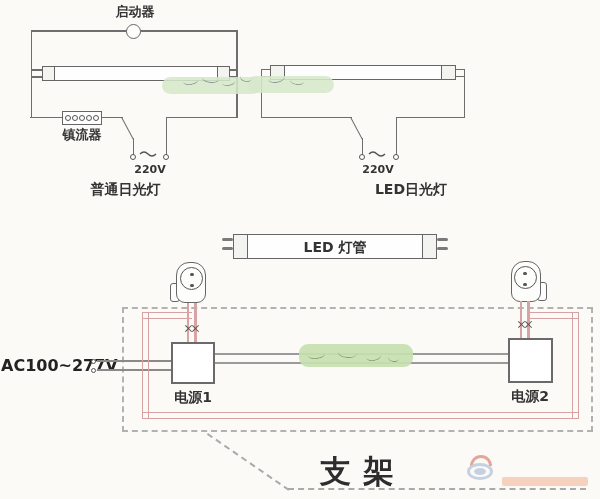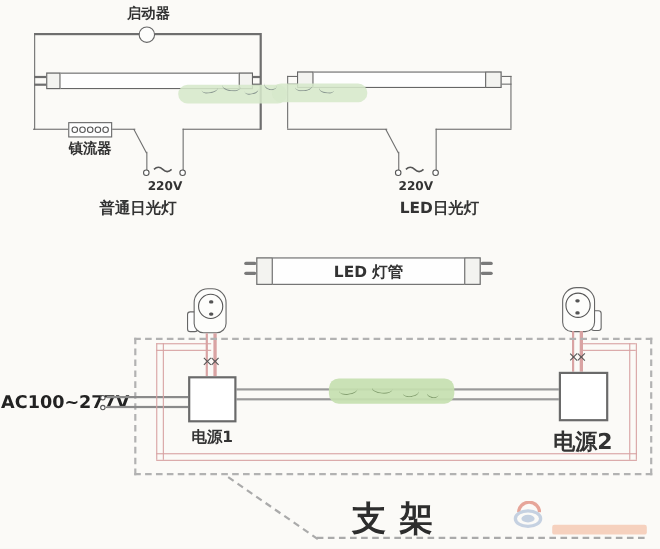--- a/index.html
+++ b/index.html
@@ -88,21 +88,21 @@
     <div class="diag" style="left:351px;top:117px;width:25px;transform:rotate(62deg);"></div>
     <div class="wv" style="left:361.5px;top:138px;height:17px;"></div>
     <div class="term" style="left:358.5px;top:154px;"></div>
     <div class="wh" style="left:396px;top:116.5px;width:69px;"></div>
     <div class="wv" style="left:395.5px;top:117px;height:38px;"></div>
     <div class="term" style="left:392.5px;top:154px;"></div>
     <svg style="position:absolute;left:368px;top:149px;" width="18" height="9">
       <path d="M1,5 Q5,1 9,5 T17,5" fill="none" stroke="#555" stroke-width="1.4"></path>
     </svg>
     <div class="lbl" style="left:358px;top:163px;width:40px;font-size:11px;">220V</div>
-    <div class="lbl" style="left:352px;top:181px;width:95px;font-size:14px;">LED日光灯</div>
+    <div class="lbl" style="left:352px;top:181px;width:95px;font-size:14px;text-align:right;">LED日光灯</div>
   </div>
 
   <div>
     <div class="pin" style="left:222px;top:238px;width:11px;"></div>
     <div class="pin" style="left:222px;top:247px;width:11px;"></div>
     <div class="pin" style="left:437px;top:238px;width:11px;"></div>
     <div class="pin" style="left:437px;top:247px;width:11px;"></div>
     <div class="box" style="left:233px;top:234px;width:204px;height:25px;"></div>
     <div class="cap" style="left:233px;top:234px;width:15px;height:25px;"></div>
     <div class="cap" style="left:422px;top:234px;width:15px;height:25px;"></div>
@@ -147,21 +147,21 @@
 
     <div class="red-v" style="left:141.5px;top:312px;height:106px;"></div>
     <div class="red-h" style="left:141.5px;top:311.5px;width:50px;"></div>
     <div class="red-h" style="left:141.5px;top:411.5px;width:437px;"></div>
     <div class="red-v" style="left:571.5px;top:312px;height:106px;"></div>
     <div class="red-h" style="left:528px;top:311.5px;width:50px;"></div>
 
     <div class="pbox" style="left:171px;top:342px;width:44px;height:42px;"></div>
     <div class="lbl" style="left:153px;top:389px;width:80px;font-size:14px;">电源1</div>
     <div class="pbox" style="left:508px;top:338px;width:45px;height:45px;"></div>
-    <div class="lbl" style="left:490px;top:388px;width:80px;font-size:20px;">电源2</div>
+    <div class="lbl" style="left:490px;top:388px;width:80px;font-size:14px;">电源2</div>
 
     <div class="dashline" style="left:208px;top:433px;width:99px;transform:rotate(34.6deg);"></div>
     <div class="dashline" style="left:288px;top:488px;width:298px;"></div>
     <div class="lbl" style="left:320px;top:451px;width:120px;font-size:31px;letter-spacing:12px;text-align:left;color:#2d2d2d;">支架</div>
   </div>
 
   <div class="smear" style="left:162px;top:77px;width:99px;height:17px;background:rgba(214,232,203,.88);"></div>
   <div class="smear" style="left:247px;top:76px;width:87px;height:17px;background:rgba(214,232,203,.88);"></div>
   <div class="sq" style="left:183px;top:77px;width:15px;height:7px;transform:rotate(-8deg);"></div>
   <div class="sq" style="left:202px;top:74px;width:17px;height:8px;transform:rotate(6deg);"></div>

